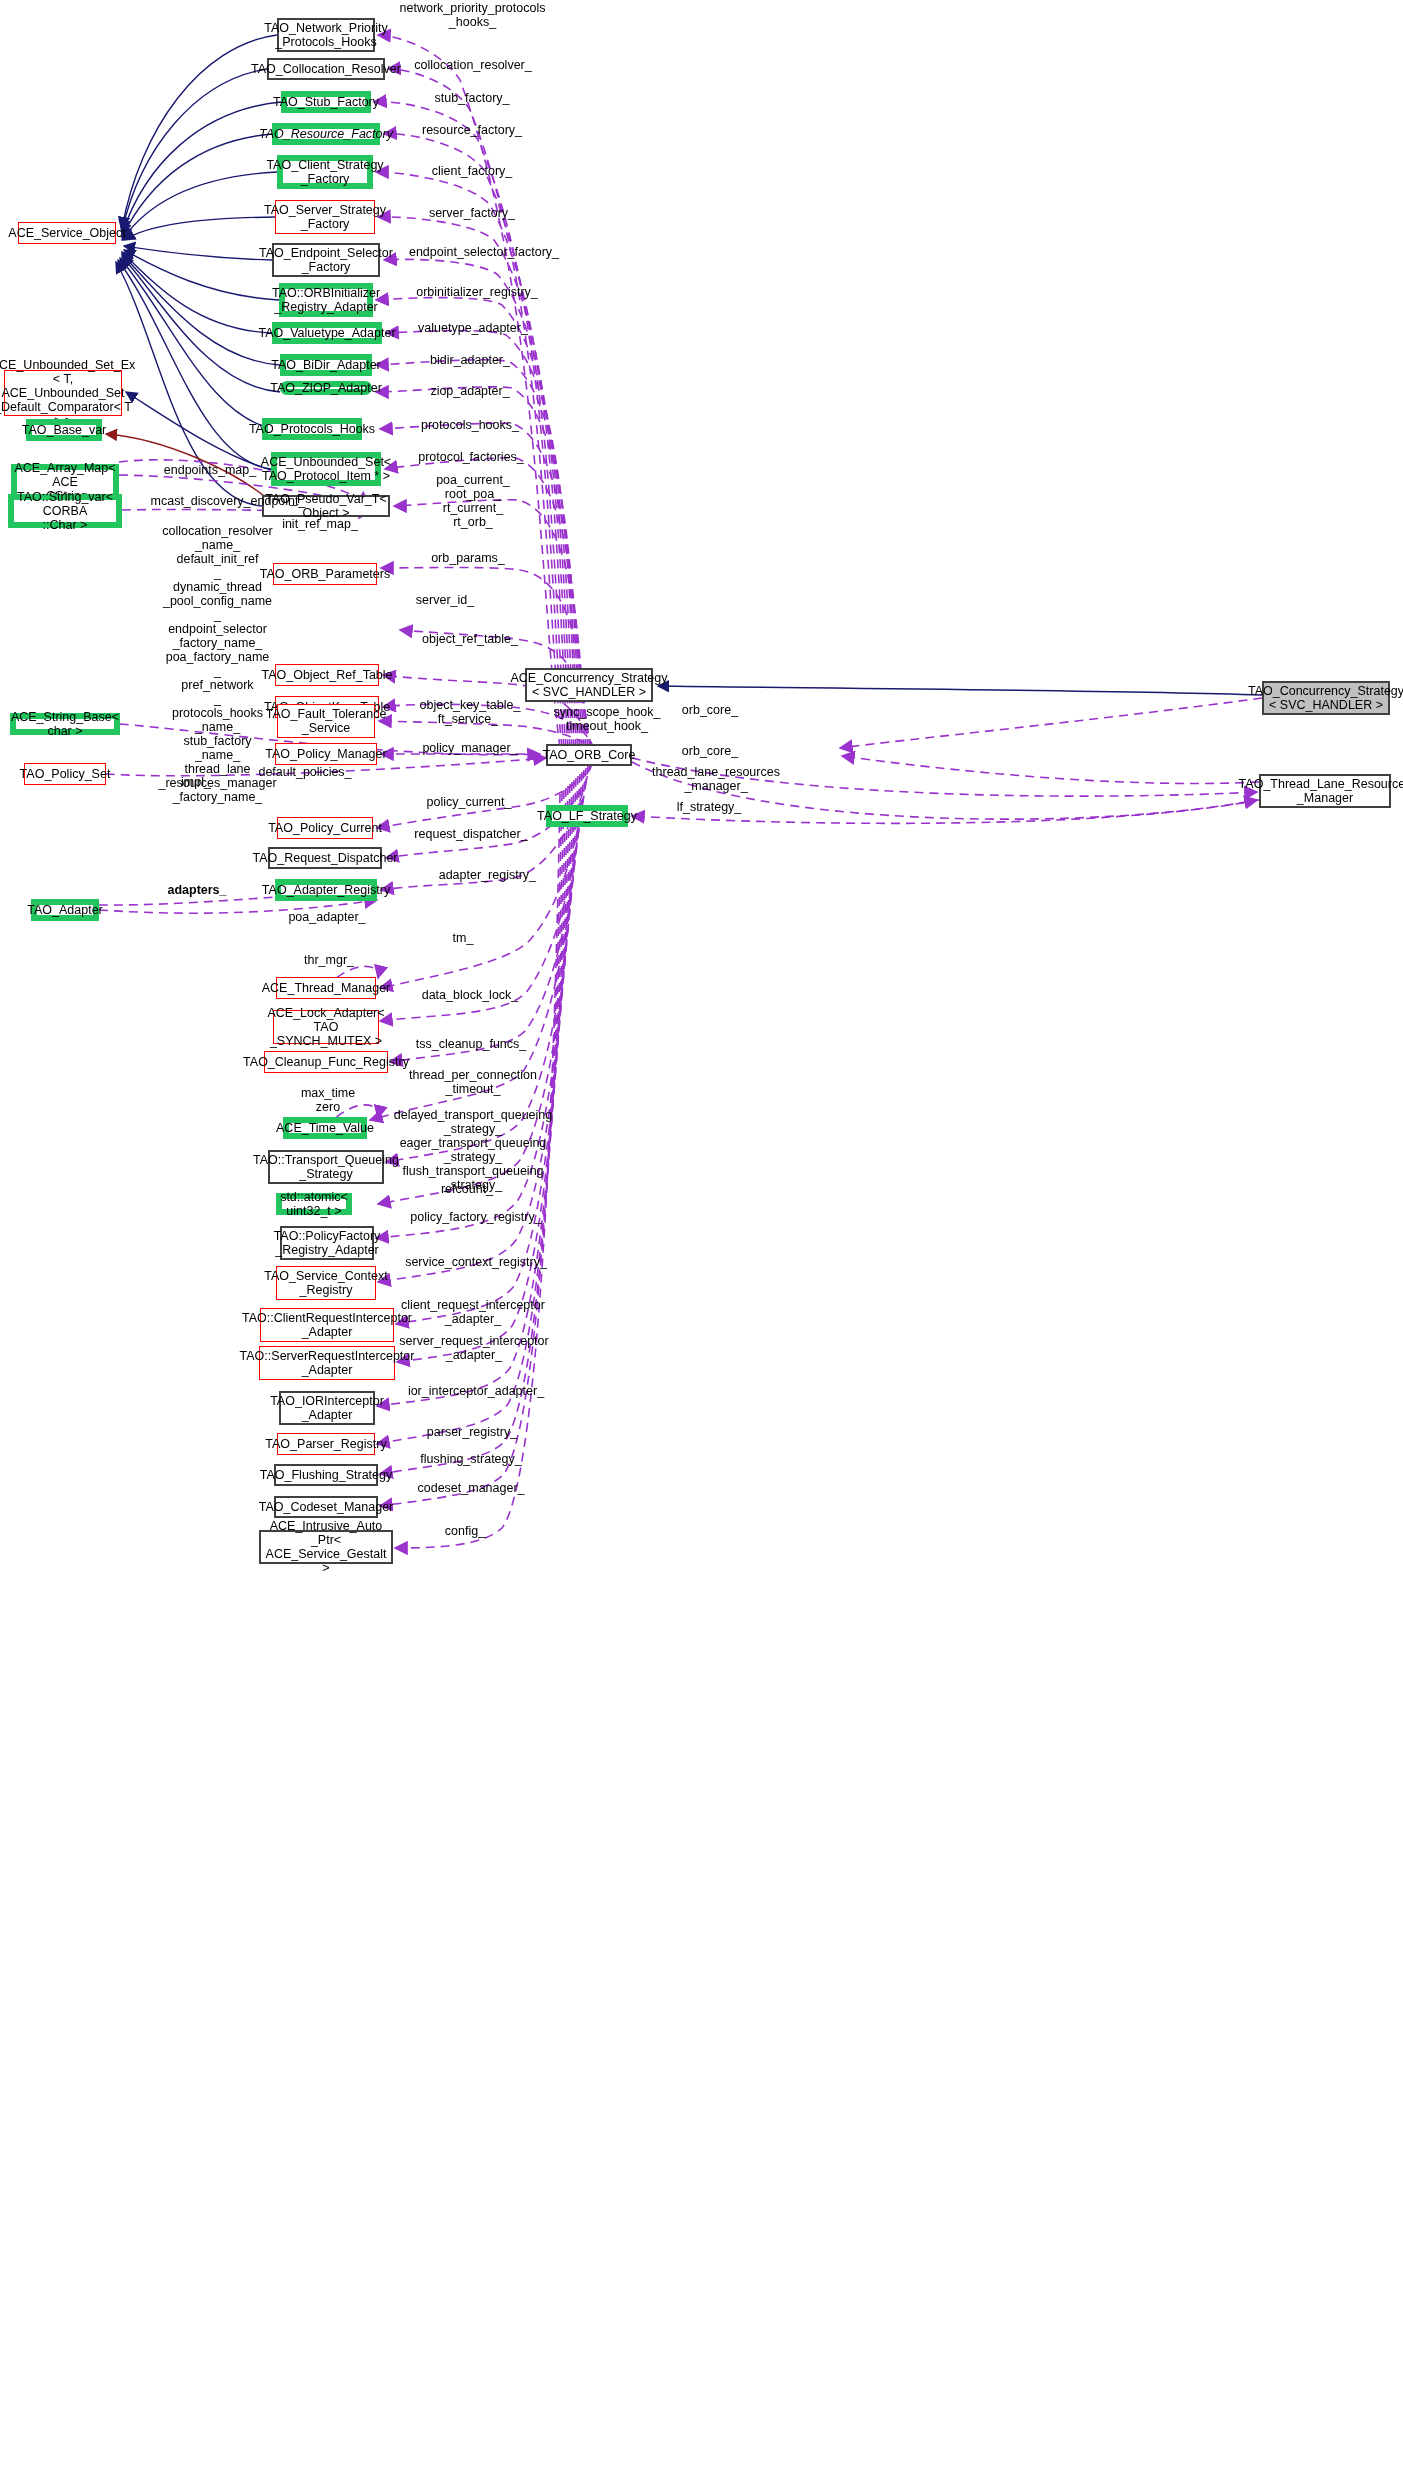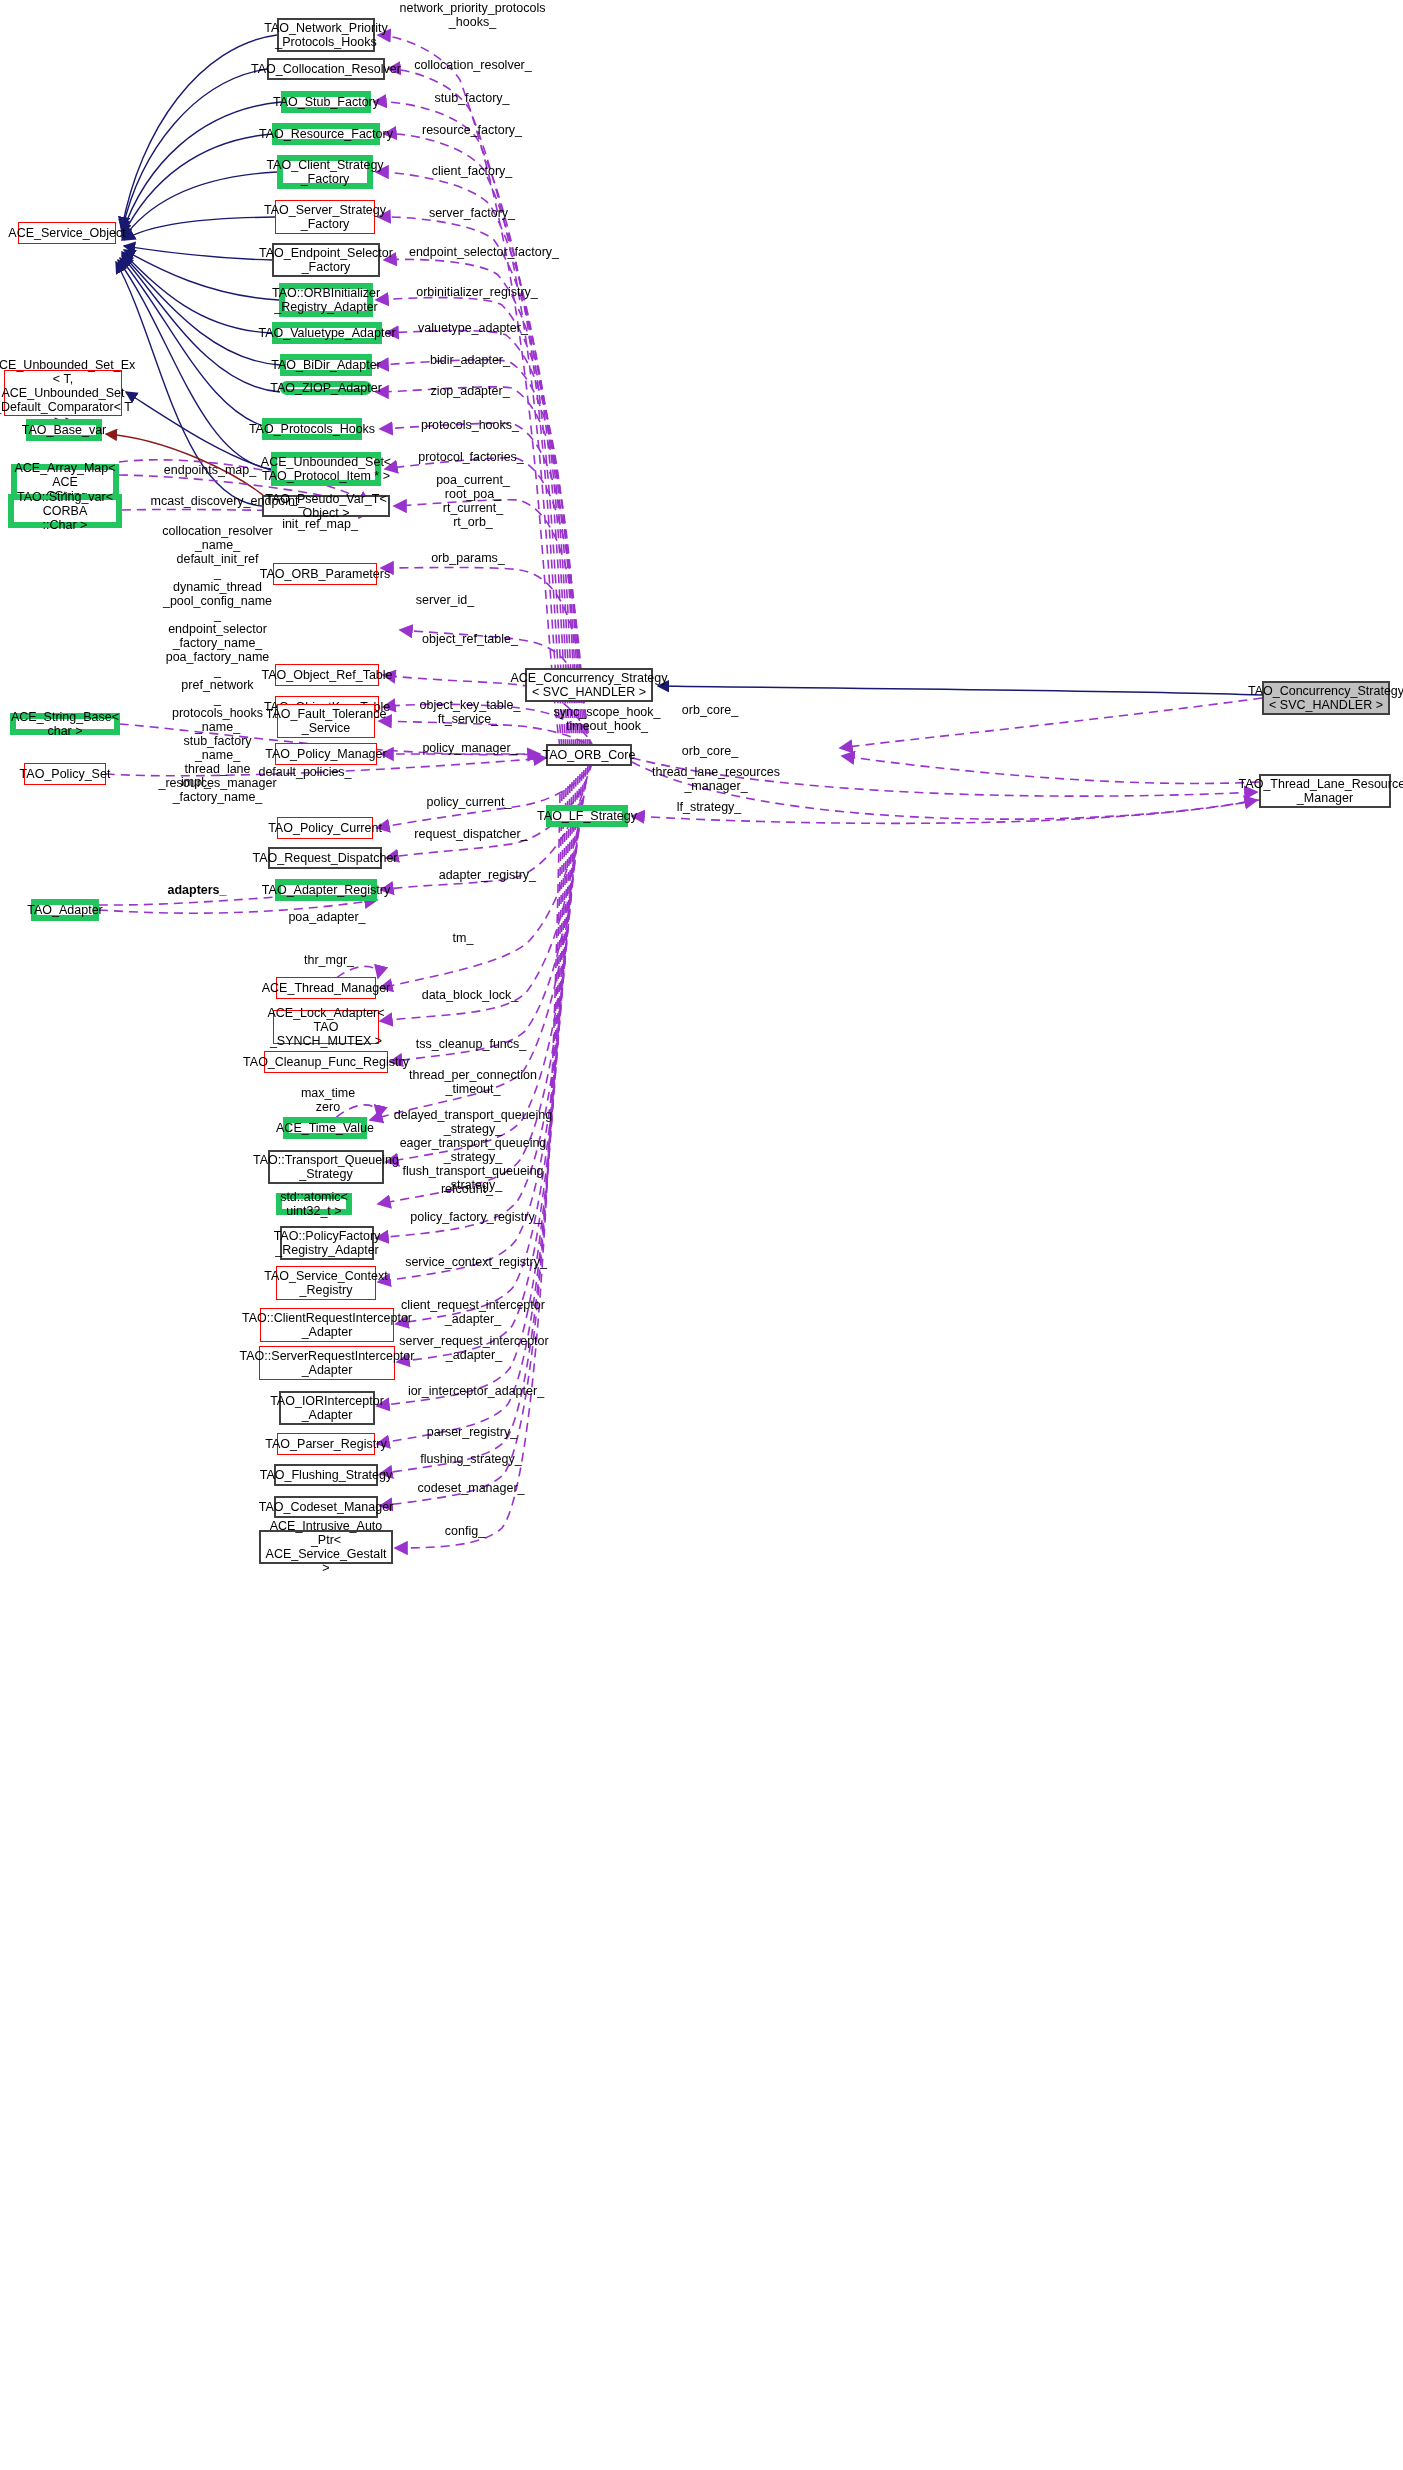--- a/index.html
+++ b/index.html
@@ -110,21 +110,21 @@
       <path d="M122,510 C200,508 320,512 371,512"></path>
       <path d="M326,988 C350,960 382,962 378,978"></path>
       <path d="M326,1128 C350,1098 382,1100 378,1118"></path>
     </g>
   </svg>
 
 <div class="node thick" style="left: 277px; top: 18px; width: 98px; height: 34px;">TAO_Network_Priority
 _Protocols_Hooks</div>
     <div class="node thick" style="left: 267px; top: 58px; width: 118px; height: 22px;">TAO_Collocation_Resolver</div>
     <div class="node black" style="left: 281px; top: 91px; width: 90px; height: 22px;">TAO_Stub_Factory</div>
-    <div class="node black" style="left: 272px; top: 123px; width: 108px; height: 22px;">TAO_Resource_Factory</div>
+    <div class="node black" style="left: 272px; top: 123px; width: 108px; height: 22px; font-style: italic;">TAO_Resource_Factory</div>
     <div class="node black" style="left: 277px; top: 155px; width: 96px; height: 34px;">TAO_Client_Strategy
 _Factory</div>
     <div class="node red" style="left: 275px; top: 200px; width: 100px; height: 34px;">TAO_Server_Strategy
 _Factory</div>
     <div class="node thick" style="left: 272px; top: 243px; width: 108px; height: 34px;">TAO_Endpoint_Selector
 _Factory</div>
     <div class="node black" style="left: 279px; top: 283px; width: 94px; height: 34px;">TAO::ORBInitializer
 _Registry_Adapter</div>
     <div class="node black" style="left: 272px; top: 322px; width: 110px; height: 22px;">TAO_Valuetype_Adapter</div>
     <div class="node black" style="left: 280px; top: 354px; width: 92px; height: 22px;">TAO_BiDir_Adapter</div>

